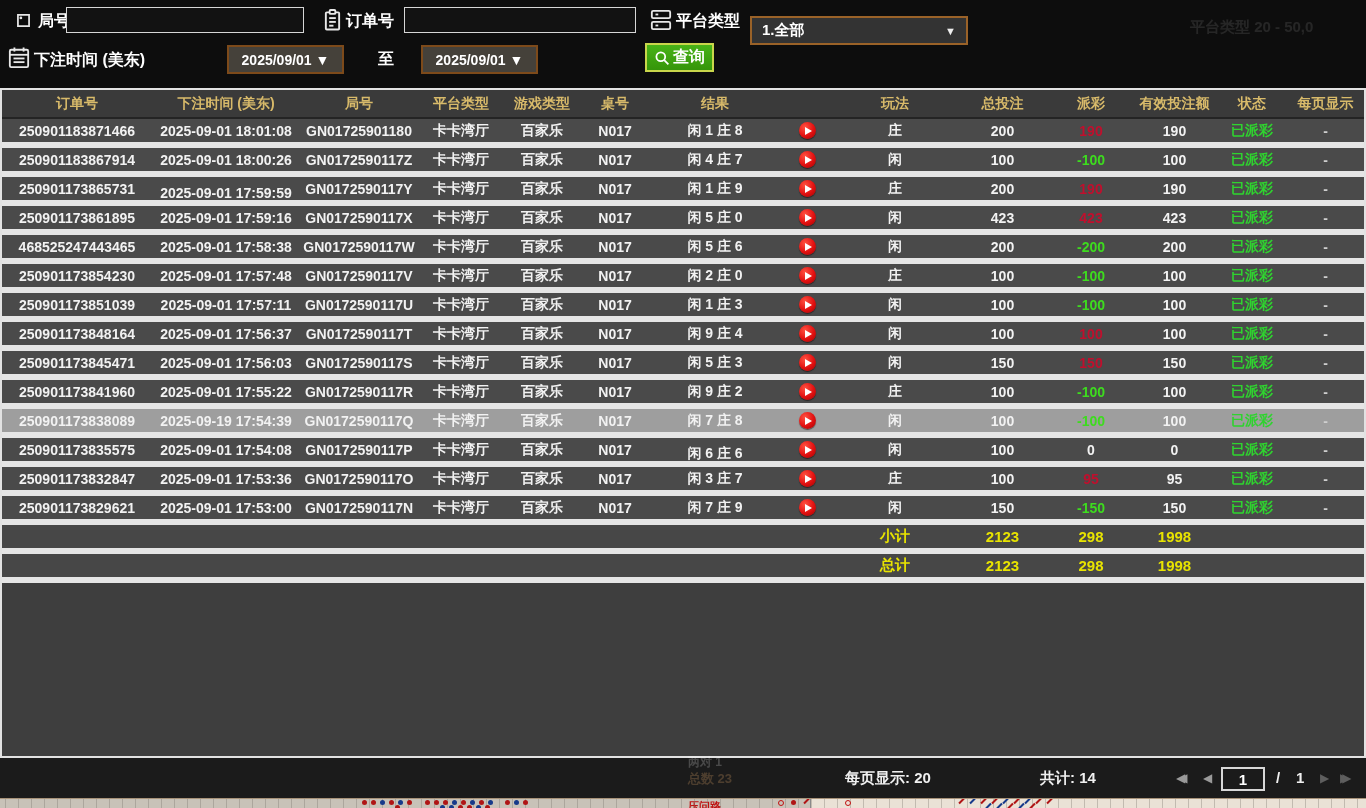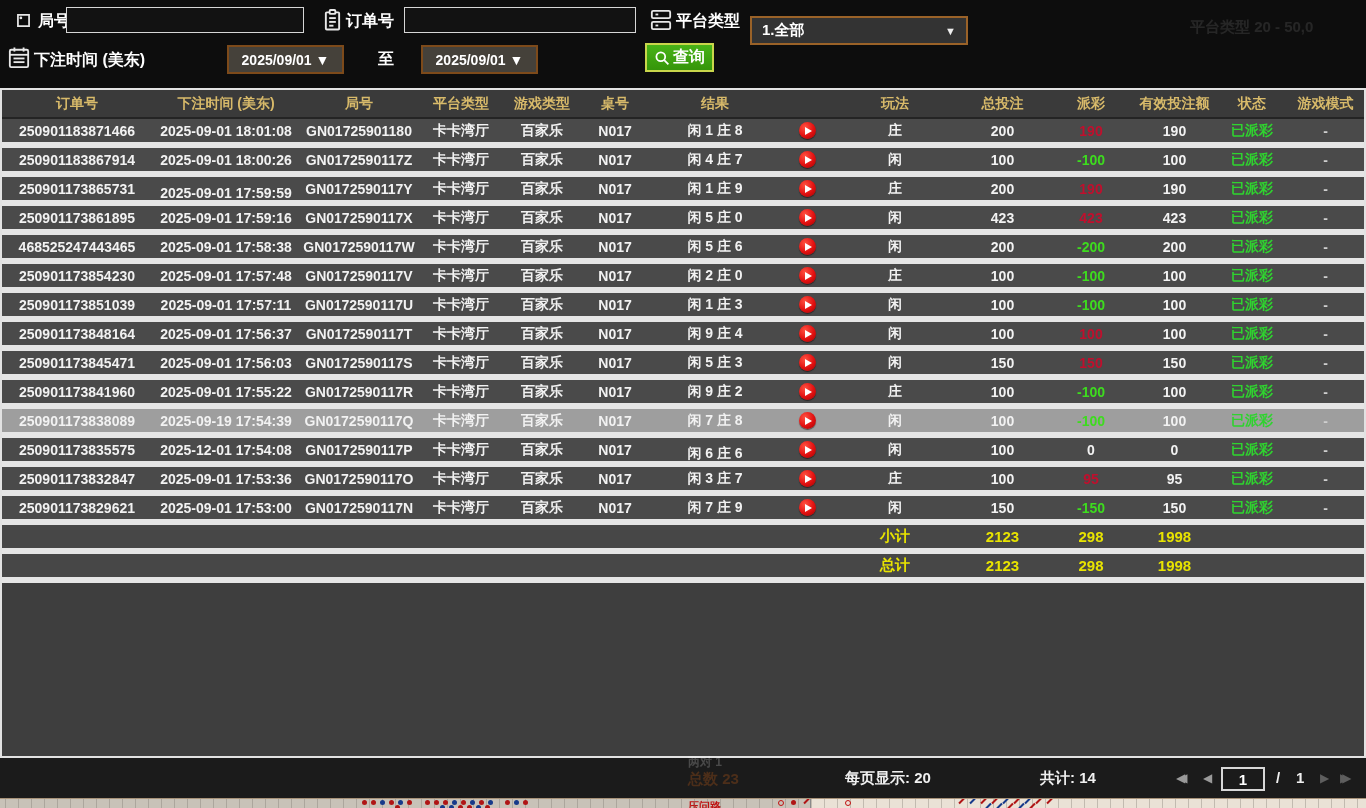--- a/index.html
+++ b/index.html
@@ -136,21 +136,21 @@
       <div class="cell" style="width: 86px;">平台类型</div>
       <div class="cell" style="width: 76px;">游戏类型</div>
       <div class="cell" style="width: 70px;">桌号</div>
       <div class="cell" style="width: 130px;">结果</div>
       <div class="cell" style="width: 55px;"></div>
       <div class="cell" style="width: 120px;">玩法</div>
       <div class="cell" style="width: 95px;">总投注</div>
       <div class="cell" style="width: 82px;">派彩</div>
       <div class="cell" style="width: 85px;">有效投注额</div>
       <div class="cell" style="width: 70px;">状态</div>
-      <div class="cell" style="width: 77px;">游戏模式</div>
+      <div class="cell" style="width: 77px;">每页显示</div>
     </div>
     <div class="trow">
       <div class="cell" style="width: 150px;">250901183871466</div>
       <div class="cell" style="width: 148px;">2025-09-01 18:01:08</div>
       <div class="cell" style="width: 118px;">GN01725901180</div>
       <div class="cell" style="width: 86px;">卡卡湾厅</div>
       <div class="cell" style="width: 76px;">百家乐</div>
       <div class="cell" style="width: 70px;">N017</div>
       <div class="cell" style="width: 130px;">闲 1 庄 8</div>
       <div class="cell" style="width: 55px;">
@@ -338,21 +338,21 @@
       </div>
       <div class="cell" style="width: 120px;">闲</div>
       <div class="cell" style="width: 95px;">100</div>
       <div class="cell neg" style="width: 82px;">-100</div>
       <div class="cell" style="width: 85px;">100</div>
       <div class="cell stat" style="width: 70px;">已派彩</div>
       <div class="cell dash" style="width: 77px;">-</div>
     </div>
     <div class="trow">
       <div class="cell" style="width: 150px;">250901173835575</div>
-      <div class="cell" style="width: 148px;">2025-12-01 17:54:08</div>
+      <div class="cell" style="width: 148px;">2025-09-01 17:54:08</div>
       <div class="cell" style="width: 118px;">GN0172590117P</div>
       <div class="cell" style="width: 86px;">卡卡湾厅</div>
       <div class="cell" style="width: 76px;">百家乐</div>
       <div class="cell" style="width: 70px;">N017</div>
       <div class="cell" style="width: 130px; margin-top: 8px;">闲 6 庄 6</div>
       <div class="cell" style="width: 55px;">
         <span class="play"></span>
       </div>
       <div class="cell" style="width: 120px;">闲</div>
       <div class="cell" style="width: 95px;">100</div>
@@ -427,21 +427,21 @@
       <div class="cell ysum" style="width: 82px;">298</div>
       <div class="cell ysum" style="width: 85px;">1998</div>
       <div class="cell" style="width: 70px;"></div>
       <div class="cell" style="width: 77px;"></div>
     </div>
     <div class="filler"></div>
   </div>
 
 <div id="footerbar" class="abs">
   <div class="abs ghost" style="left:688px;top:-4px;font-size:12px;opacity:.20">两对  1</div>
-  <div class="abs ghost" style="left:688px;top:12px;font-size:15px;opacity:.22;color:#f97316">总数 23</div>
+  <div class="abs ghost" style="left:688px;top:12px;font-size:13px;opacity:.22;color:#fdba74">总数 23</div>
 
   <div class="abs ftext" style="left:845px;top:11px">每页显示: 20</div>
   <div class="abs ftext" style="left:1040px;top:11px">共计: 14</div>
 
   <div class="abs pgarrow dbl" style="left:1176px;top:13px">◀◀</div>
   <div class="abs pgarrow" style="left:1203px;top:13px">◀</div>
   <input id="page-box" class="abs" style="left: 1221px; top: 9px; width: 44px; height: 24px;" value="1">
   <div class="abs ftext" style="left:1276px;top:11px">/</div>
   <div class="abs ftext" style="left:1296px;top:11px">1</div>
   <div class="abs pgarrow dim" style="left:1320px;top:13px">▶</div>

